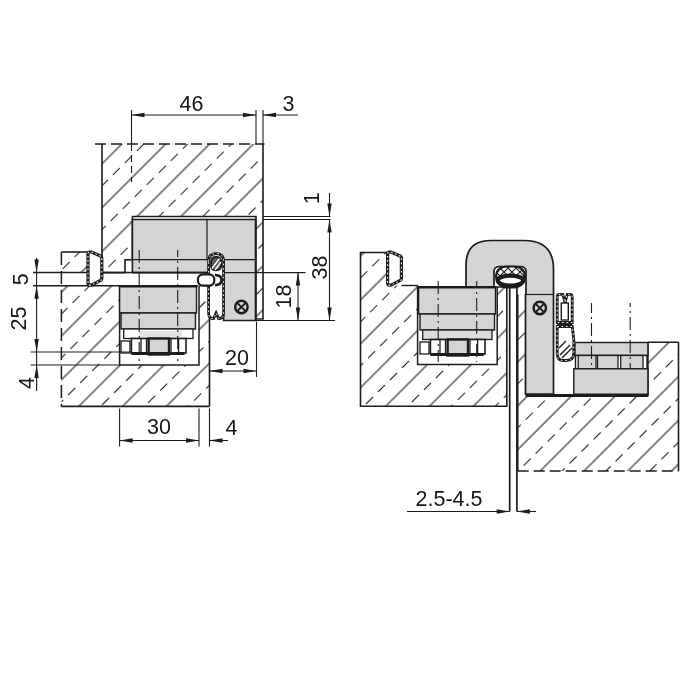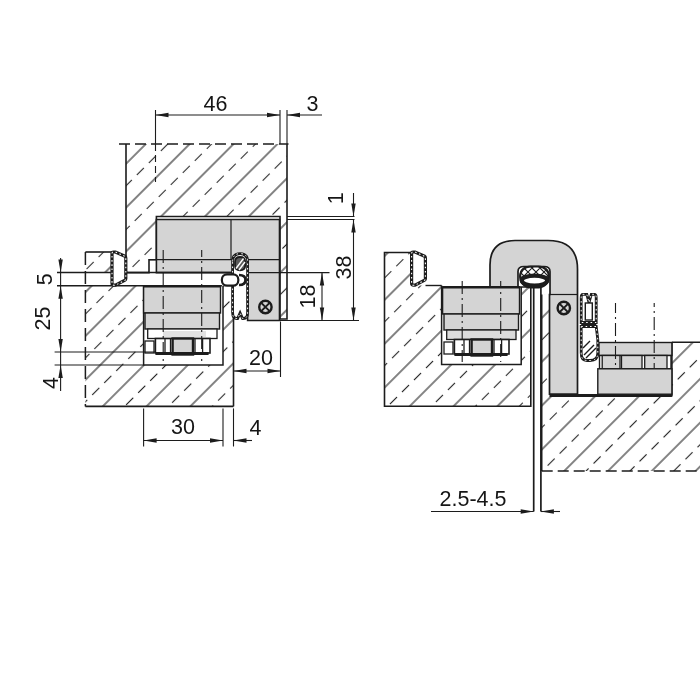--- a/index.html
+++ b/index.html
@@ -1,16 +1,16 @@
 <!DOCTYPE html>
 <html><head>
 <meta charset="utf-8">
 <style>
 html,body{margin:0;padding:0;background:#fff;}
-#c{width:608px;height:700px;position:relative;font-family:"Liberation Sans",sans-serif;margin-left:24px;}
+#c{width:608px;height:700px;position:relative;font-family:"Liberation Sans",sans-serif;}
 svg{display:block;}
 text{font-family:"Liberation Sans",sans-serif;fill:#161616;}
 </style>
 </head>
 <body>
 <div id="c">
 <svg width="700" height="700" viewBox="0 0 700 700">
 <defs>
 <pattern id="h" width="31" height="51" patternUnits="userSpaceOnUse" patternTransform="rotate(45)">
   <rect width="31" height="51" fill="white"></rect>

